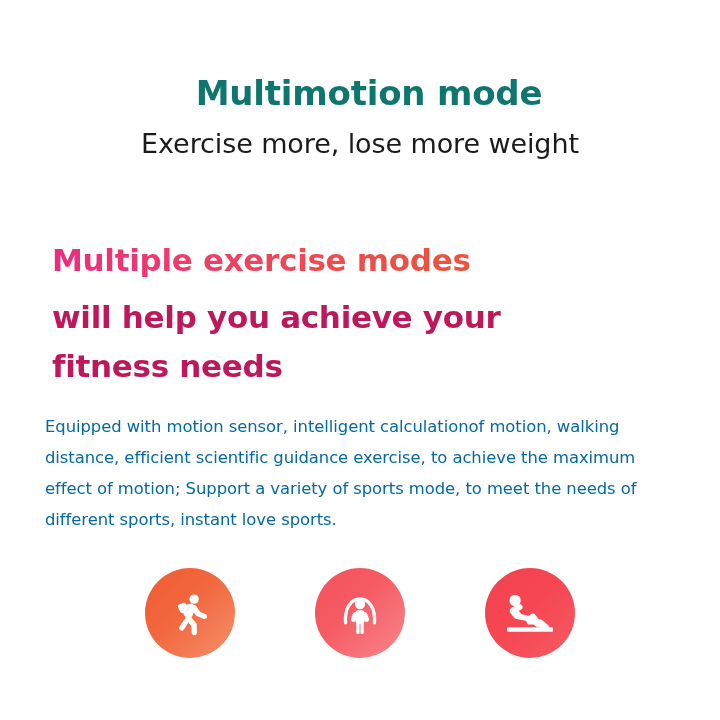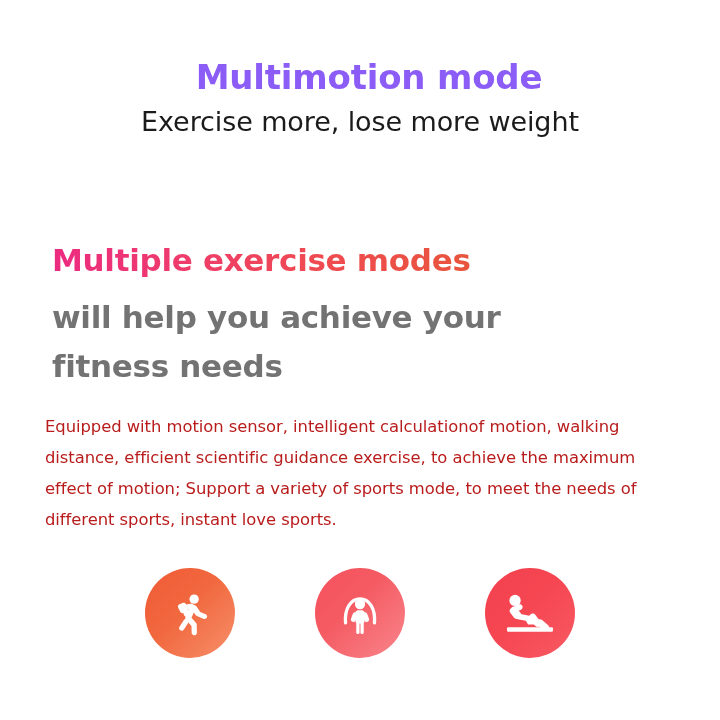--- a/index.html
+++ b/index.html
@@ -27,24 +27,24 @@
   .header {
     position: absolute;
     top: 58px;
     left: 0;
     width: 720px;
     text-align: center;
   }
   .title {
     font-size: 34px;
     font-weight: 700;
-    color: #8b5cf6;
+    color: #0f766e;
     letter-spacing: -0.2px;
     line-height: 1.12;
-    margin: 0;
+    margin: 16px;
     font-family: "DejaVu Sans", "Liberation Sans", sans-serif;
     padding-left: 18px;
   }
   .subtitle {
     font-size: 27px;
     font-weight: 400;
     color: #1b1b1b;
     line-height: 1.18;
     margin: 10px 0 0 0;
     letter-spacing: -0.1px;
@@ -66,32 +66,32 @@
   }
   .pitch-line.accent {
     background: linear-gradient(90deg, #ec2b80 0%, #ee3a6e 28%, #ef4a52 62%, #e9553c 100%);
     -webkit-background-clip: text;
     background-clip: text;
     color: transparent;
     -webkit-text-fill-color: transparent;
     display: inline-block;
   }
   .pitch-line.dark {
-    color: #737373;
+    color: #be185d;
   }
 
   
   .body-copy {
     position: absolute;
     top: 396px;
     left: 45px;
     width: 630px;
     font-size: 16.4px;
     font-weight: 400;
-    color: #b91c1c;
+    color: #0369a1;
     line-height: 1.88;
     letter-spacing: -0.05px;
     text-align: left;
   }
 
   
   .icon-row {
     position: absolute;
     top: 568px;
     left: 0;

